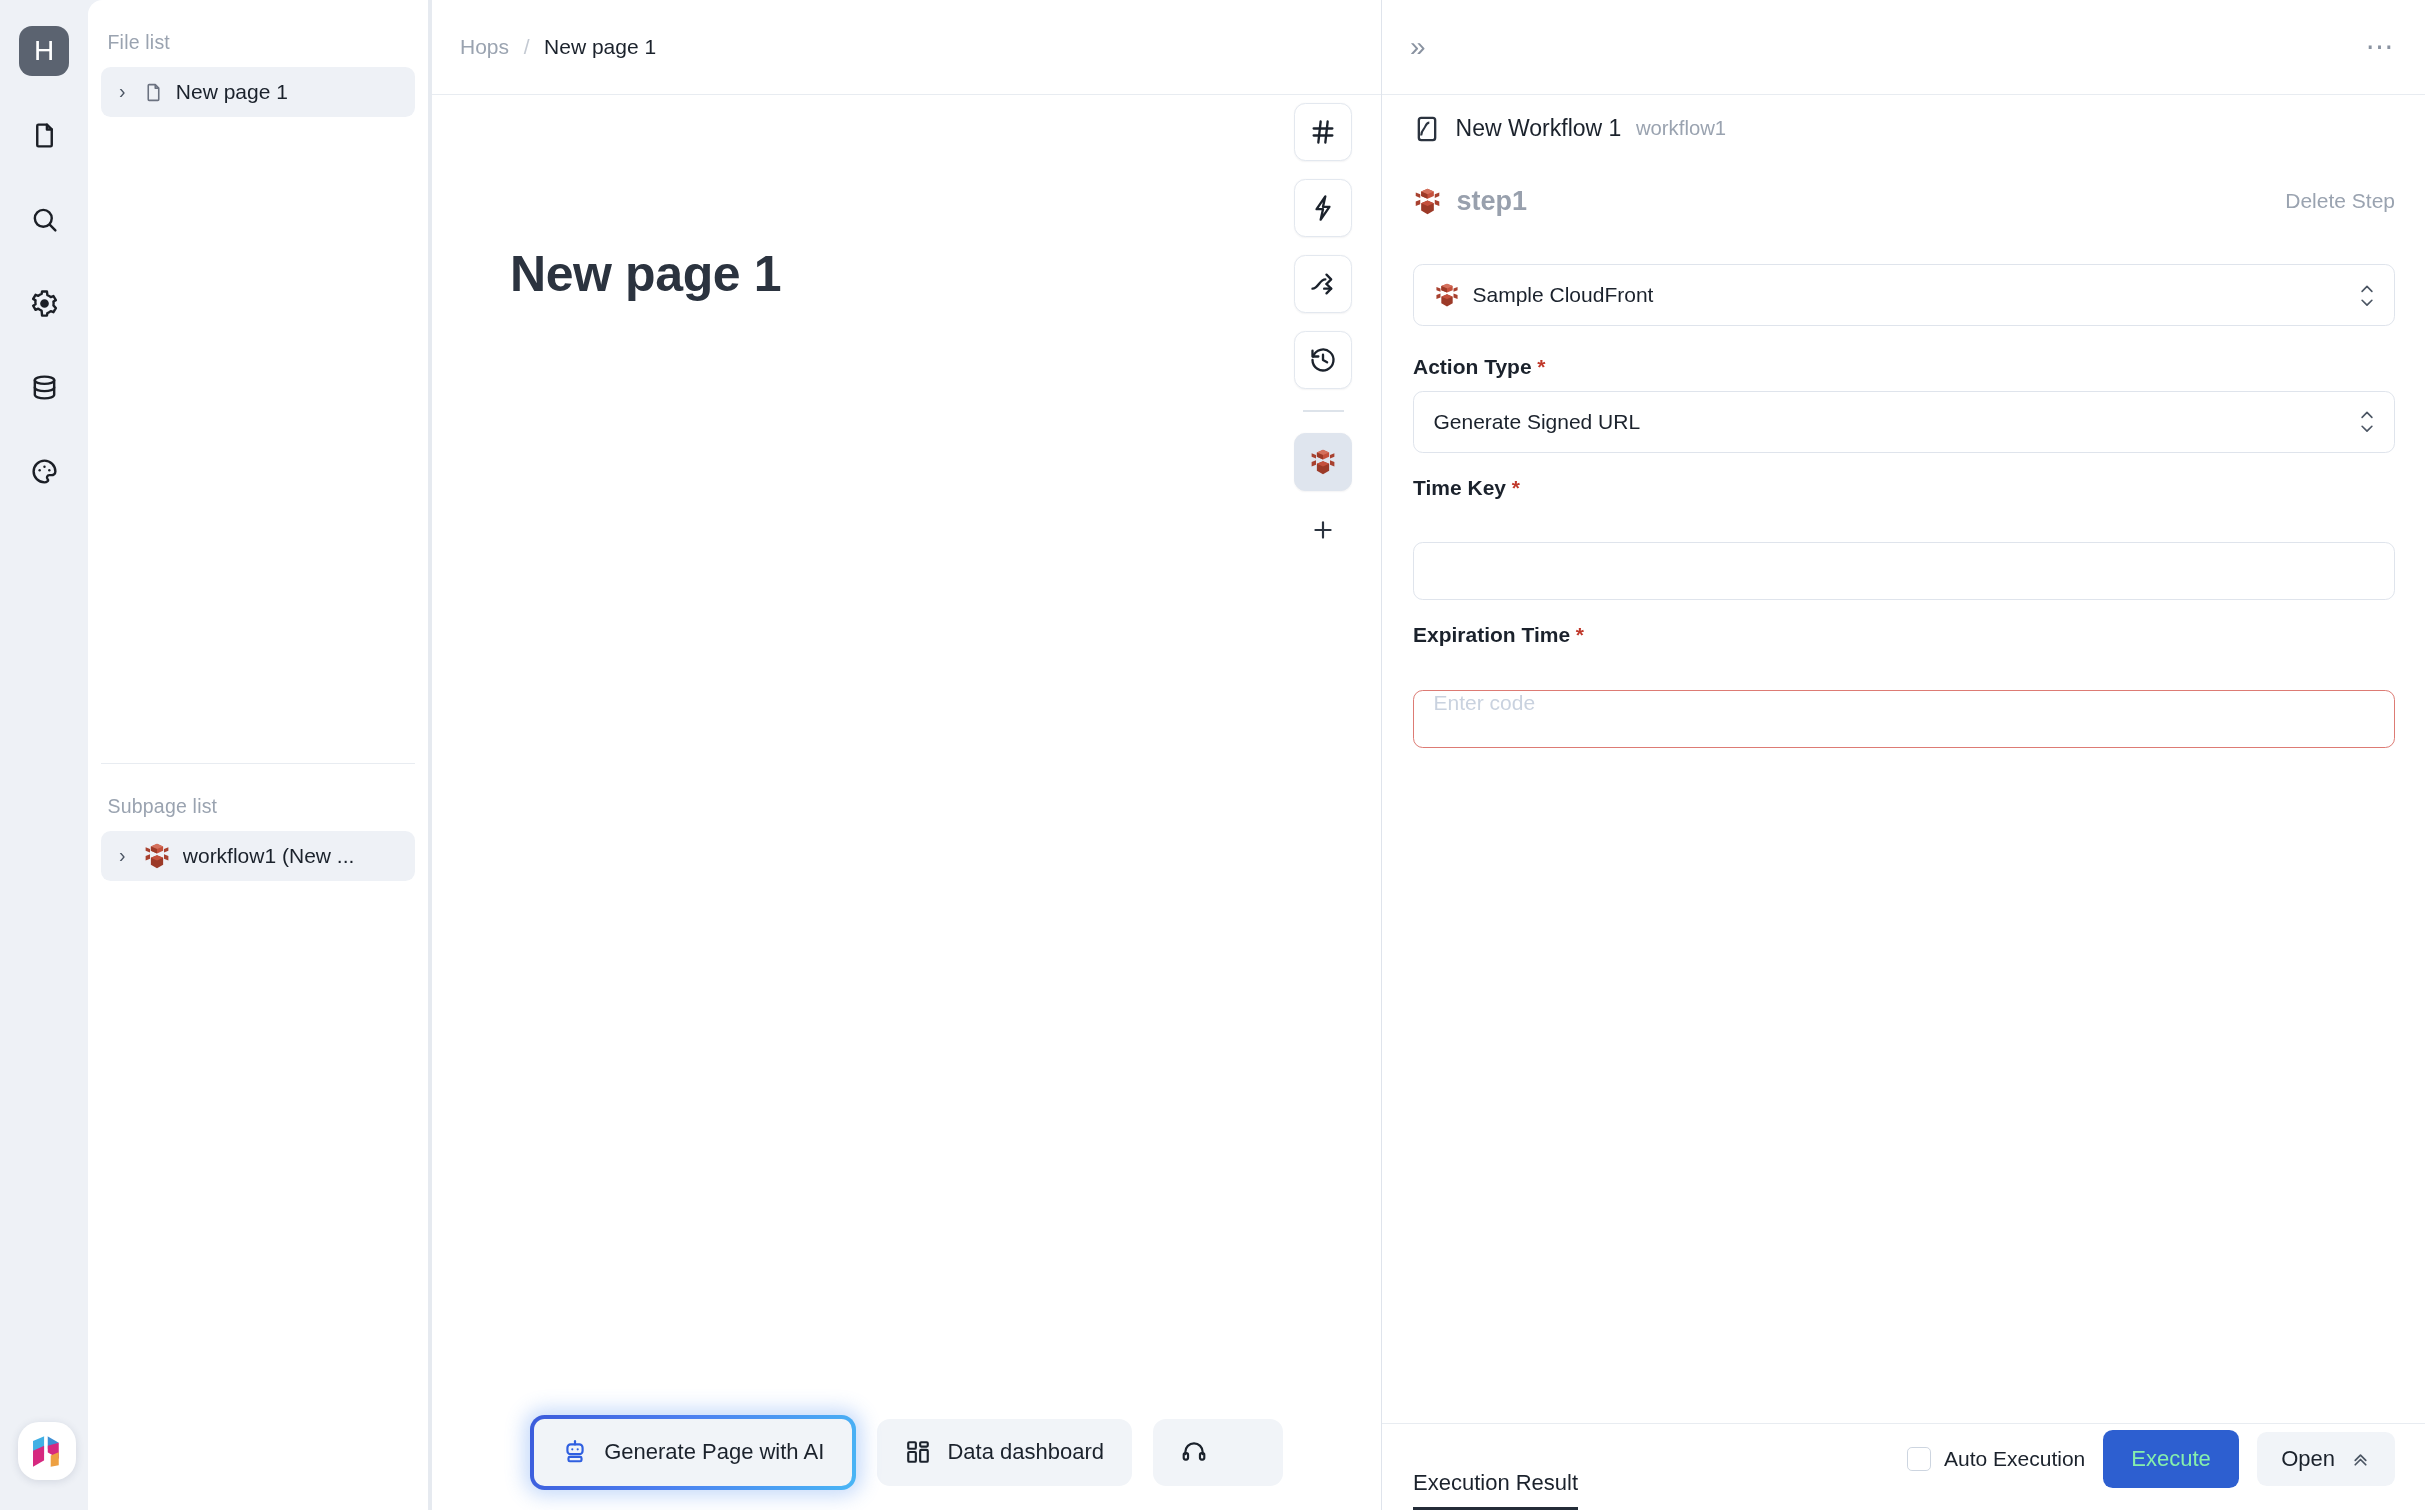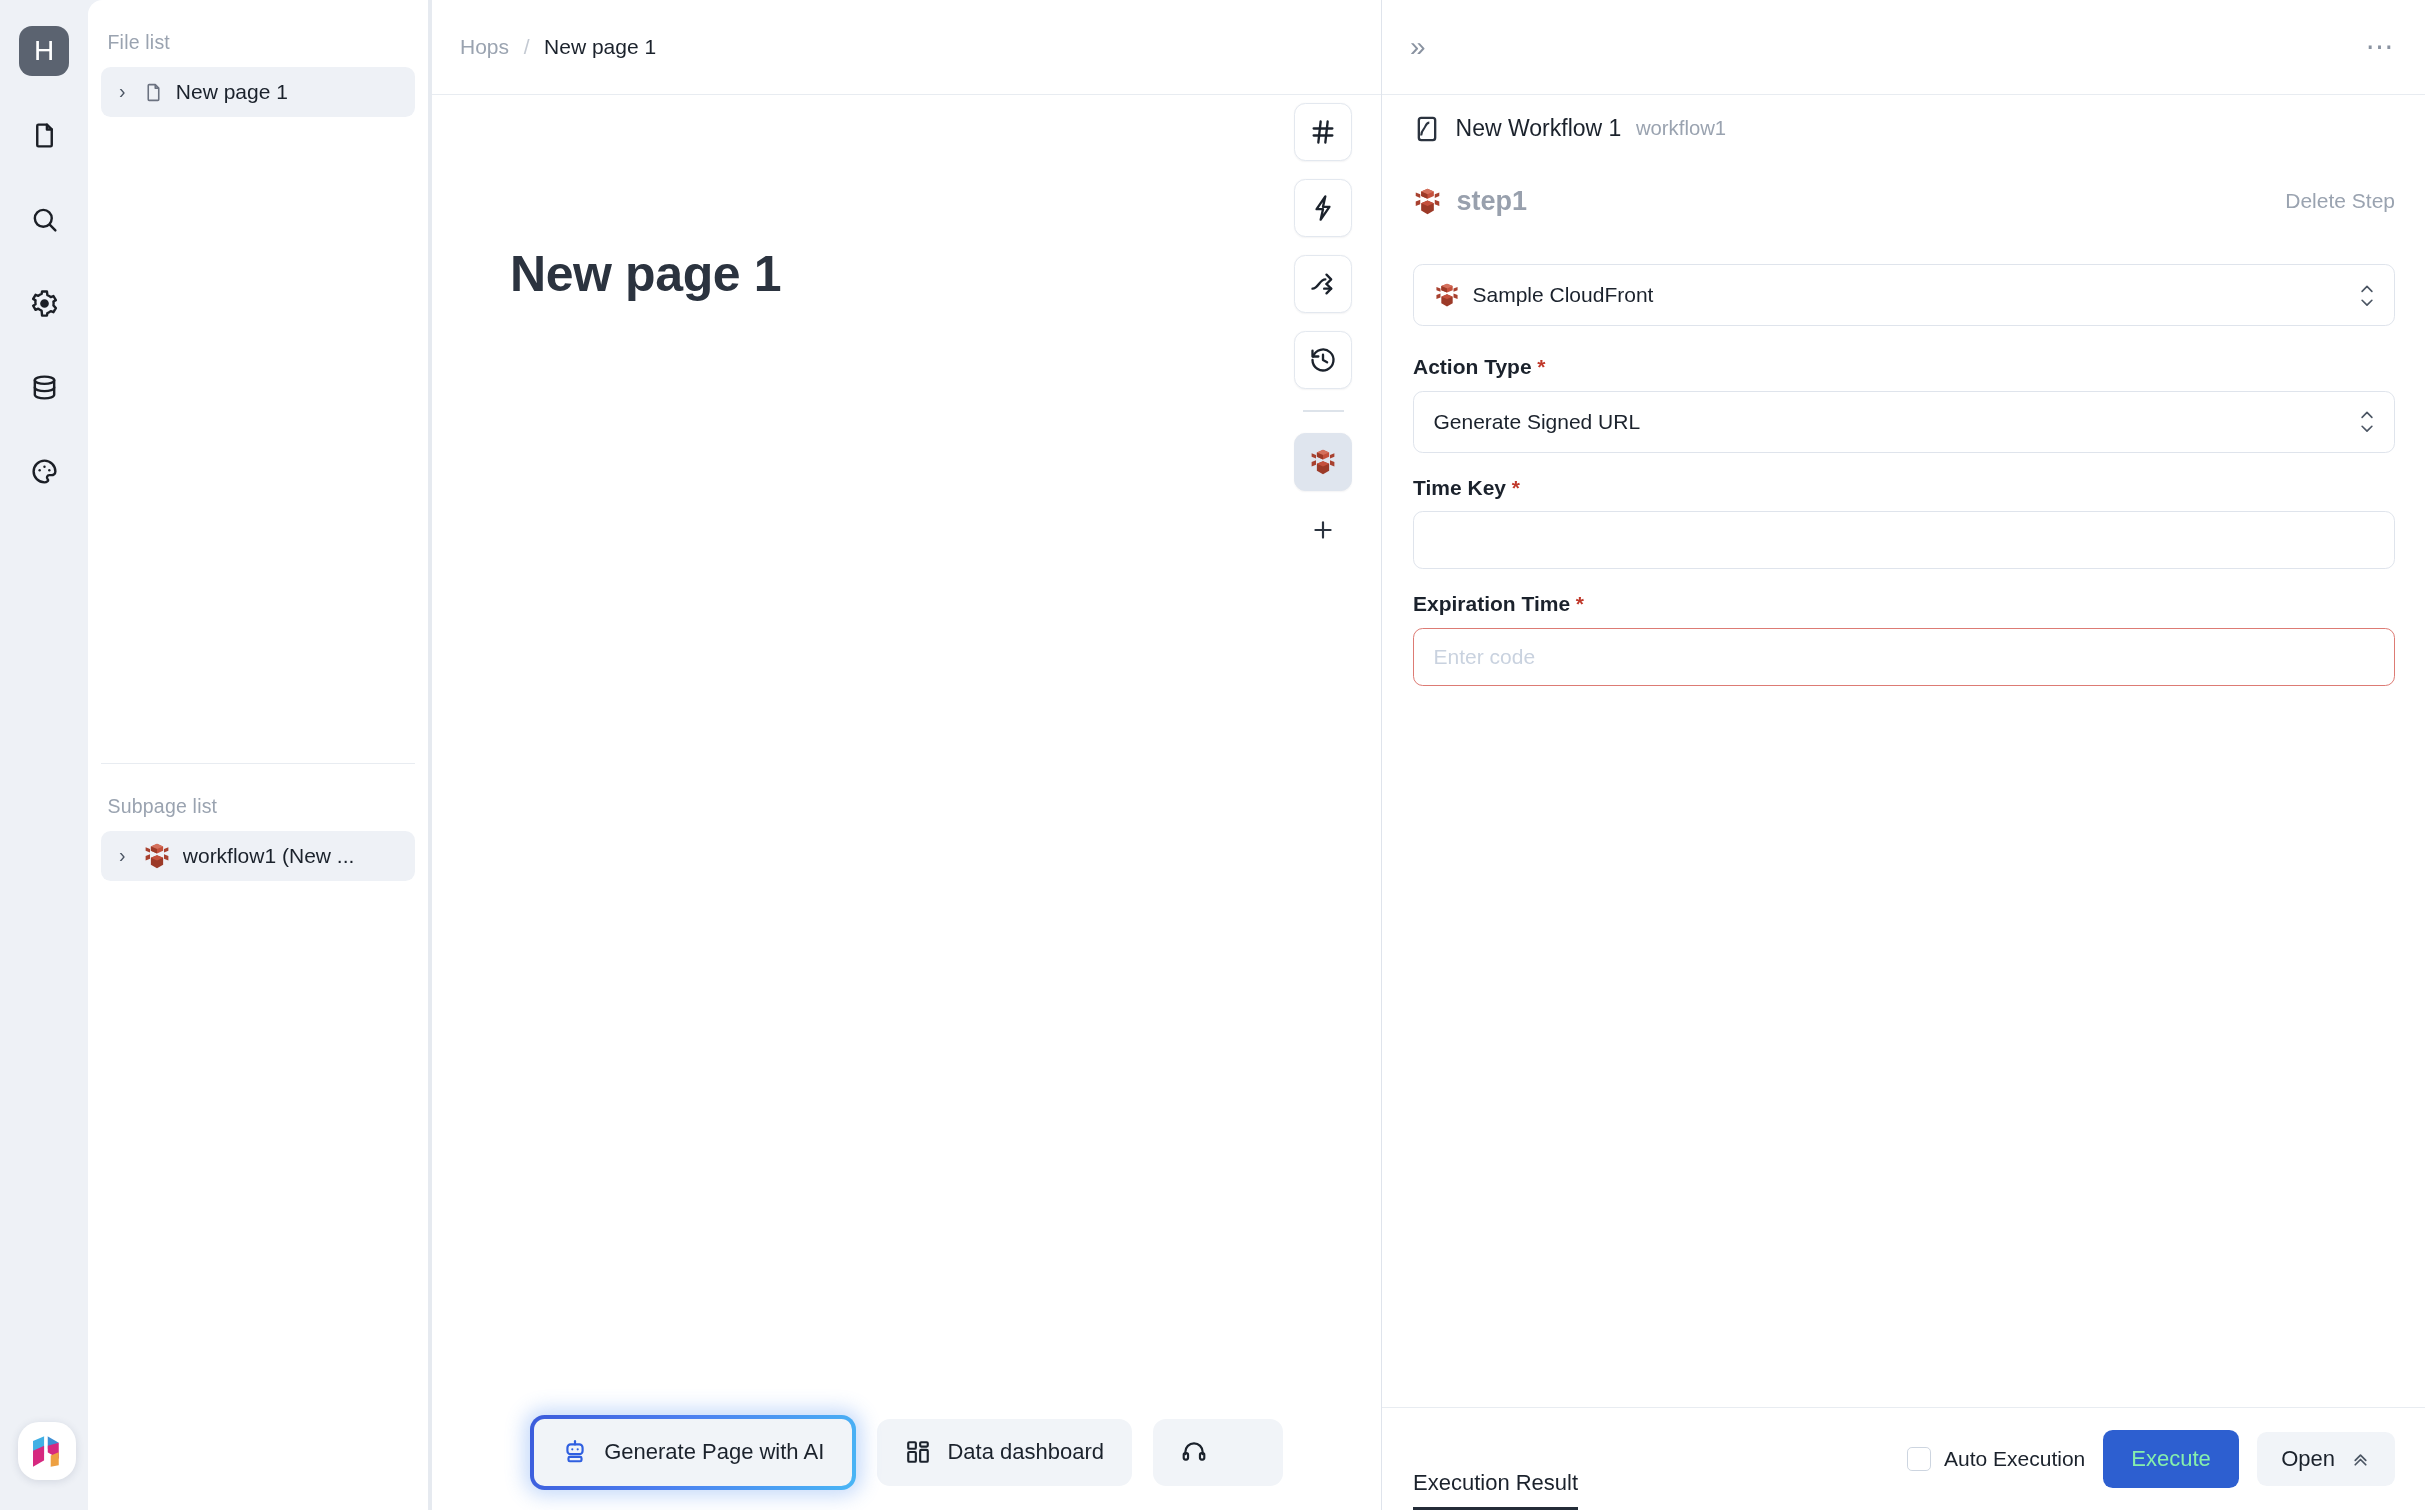--- a/index.html
+++ b/index.html
@@ -178,32 +178,32 @@
     height: 62px; border: 0.8px solid #dfe4ec; border-radius: 9.7px;
     background: #ffffff; display: flex; align-items: center;
     padding: 0 18px 0 19.5px; cursor: pointer; position: relative;
   }
   .select-box .sel-ic { margin-right: 13px; display: flex; }
   .select-box .sel-text { font-size: 21px; color: #1b222c; flex: 1 1 auto; }
   .stepper { display: flex; flex-direction: column; gap: 2.4px; color: #4b5563; }
   .stepper svg { width: 18px; height: 10.6px; display: block; }
   .input-box {
     height: 58px; border: 0.8px solid #dfe4ec; border-radius: 9.7px;
-    background: #ffffff; display: flex; align-items: center; padding: 0 19.5px;
-    font-size: 21px; color: #1b222c;
+    background: #ffffff; display: flex; align-items: flex-start; padding: 0 19.5px;
+    font-size: 21px; color: #1b222c; margin-top: 31px;
   }
   .input-box.error { border-color: #dd7b74; border-width: 1.6px; }
   .input-box .ph { color: #c9d2df; font-size: 21px; }
   .gap-28 { height: 23px; }
   .gap-36 { height: 29px; }
 
   .rp-spacer { flex: 1 1 auto; }
   .rp-foot-tabs {
     border-top: 0.8px solid #e8ecf1; padding: 0 31px;
-    display: flex; align-items: flex-end; height: 104px;
+    display: flex; align-items: flex-end; height: 88px;
   }
   .foot-tab {
     font-size: 22px; color: #1b222c; padding-bottom: 11.4px;
     border-bottom: 4.1px solid transparent; cursor: pointer;
   }
   .foot-tab.active { border-bottom-color: #242c38; font-weight: 400; }
   .rp-actions {
     position: absolute; right: 31px; bottom: 23px;
     display: flex; align-items: center; gap: 18px;
   }

